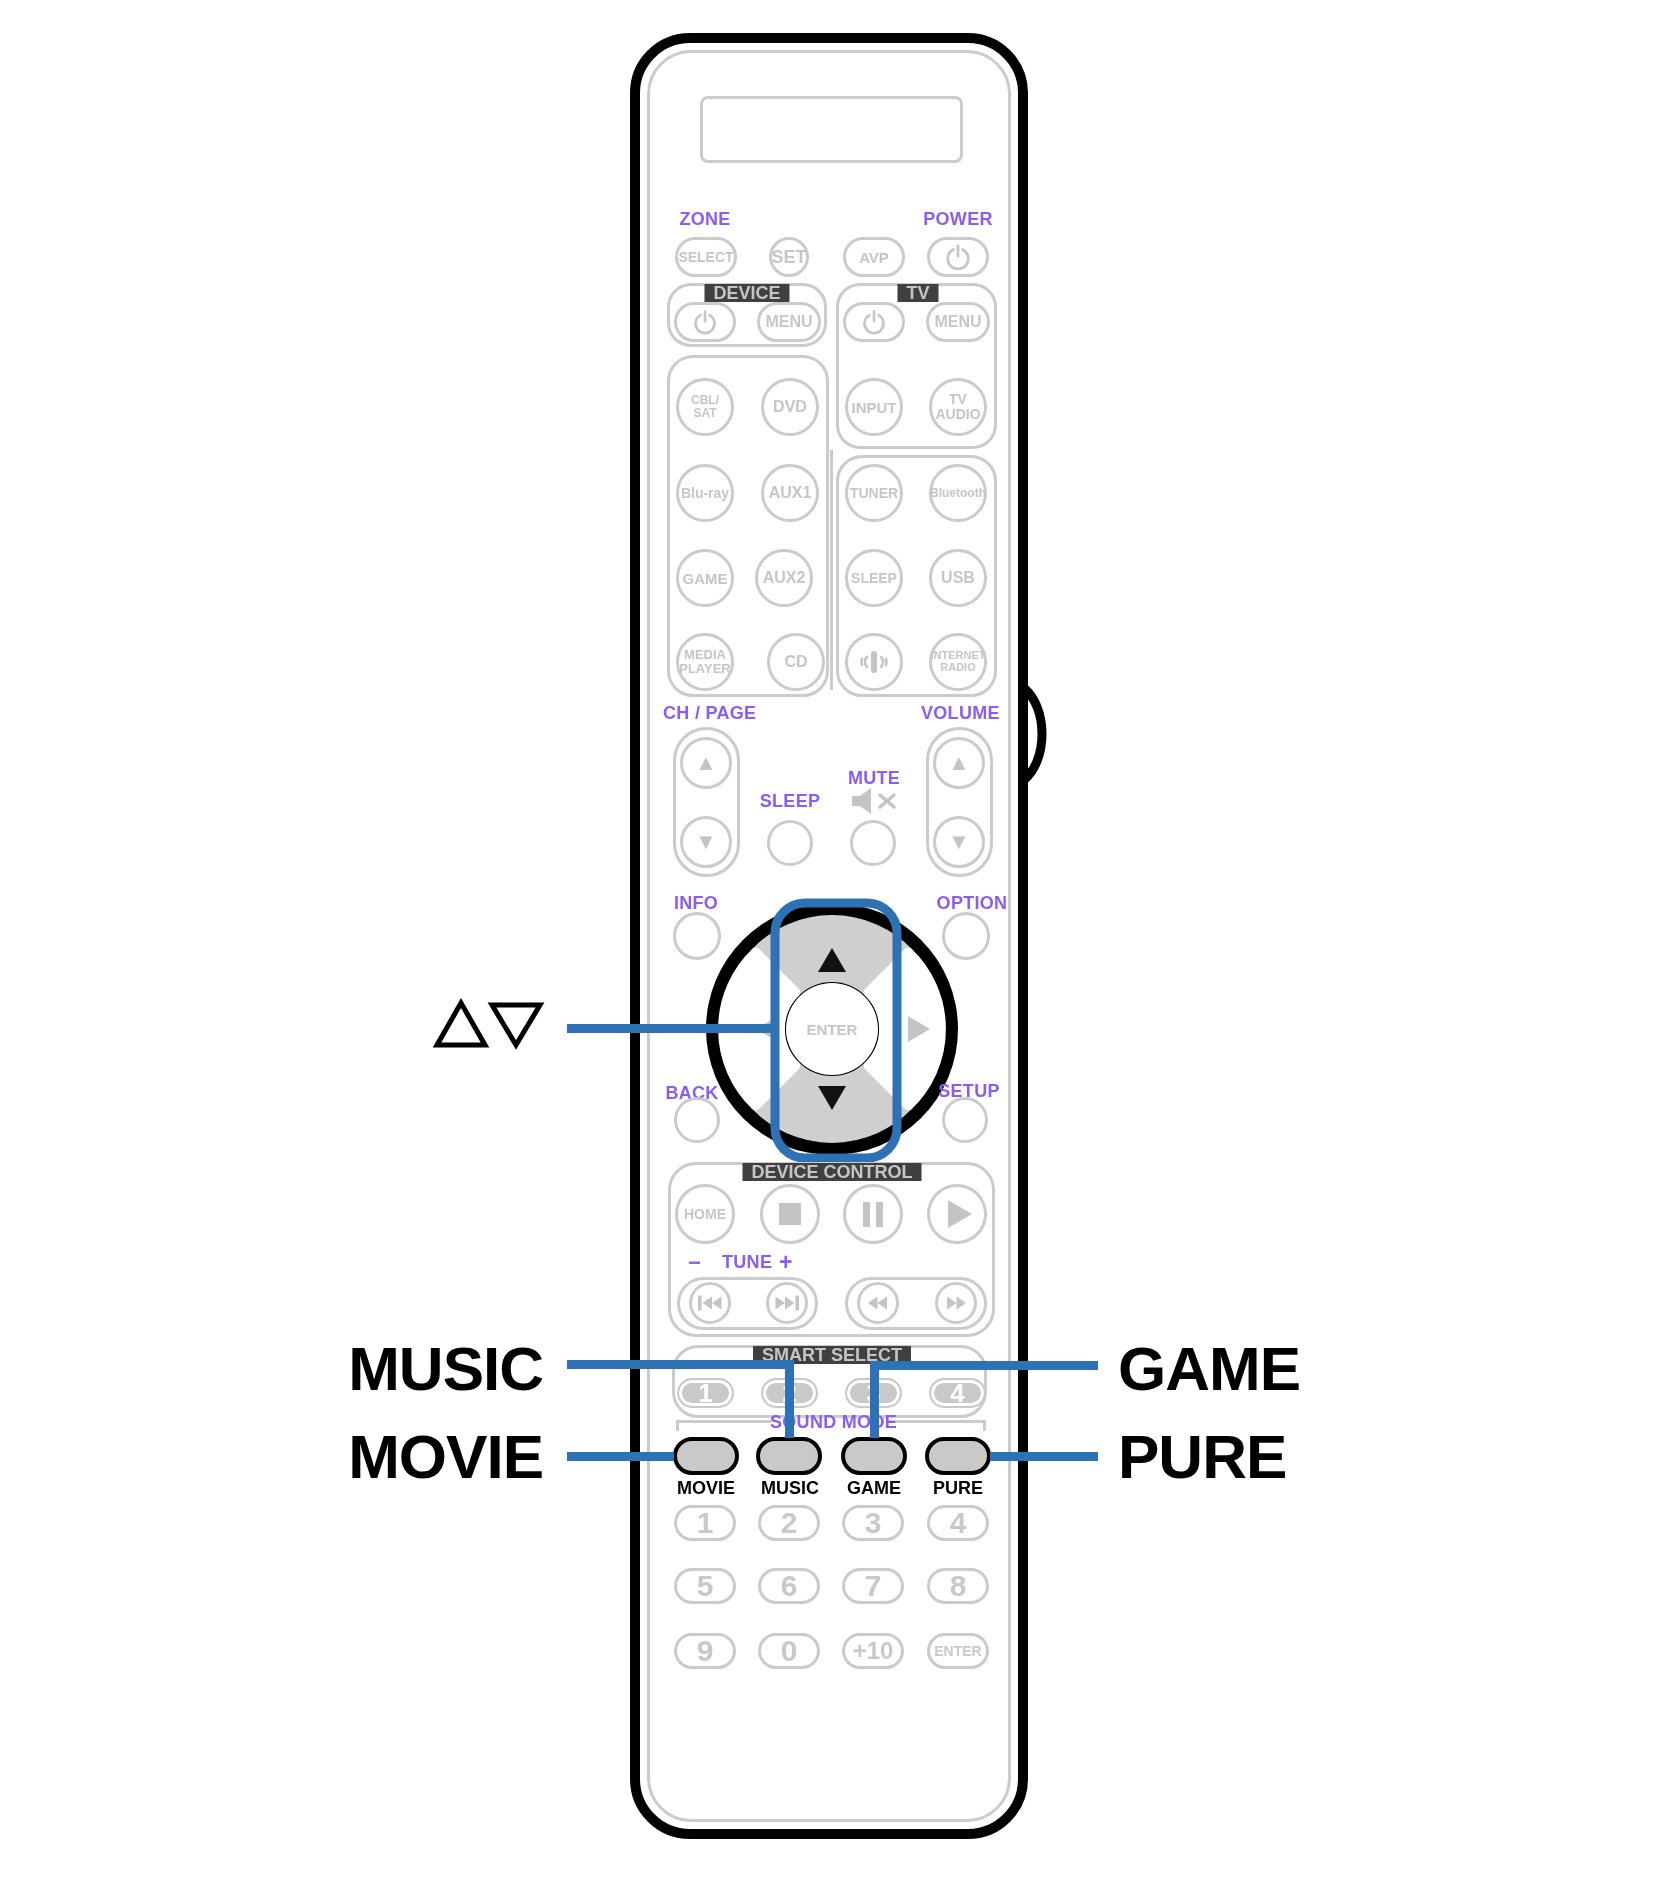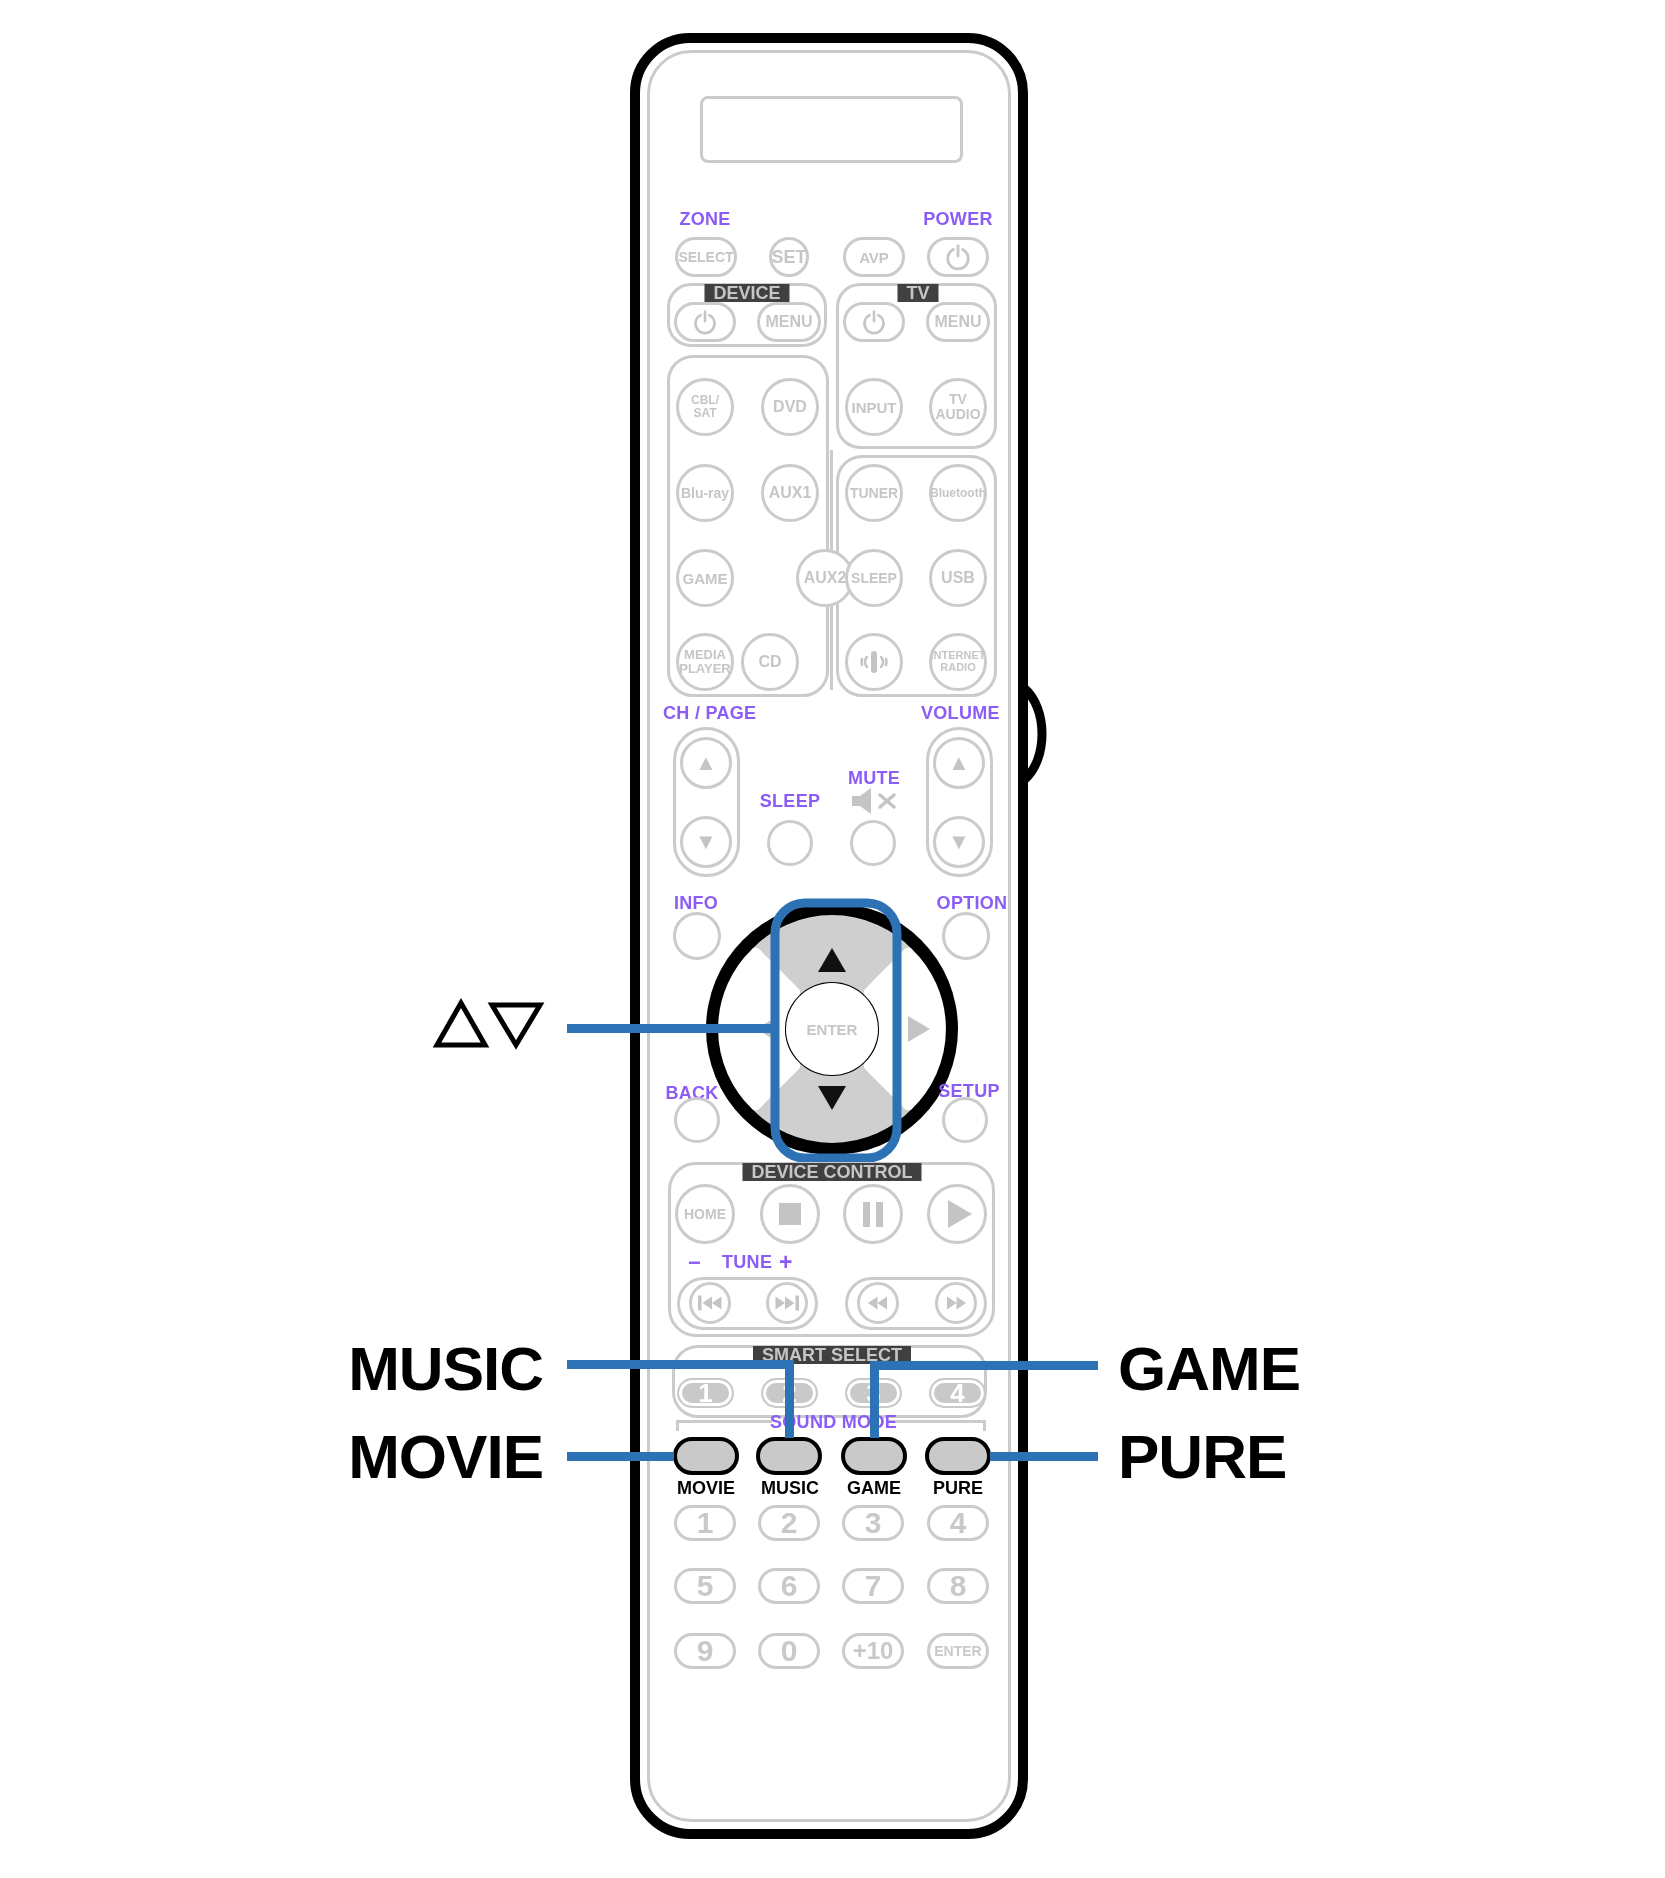--- a/index.html
+++ b/index.html
@@ -89,24 +89,24 @@
   <div class="group" style="left:667px;top:355px;width:162px;height:342px;"></div>
   <div class="group" style="left:836px;top:455px;width:161px;height:242px;"></div>
   <div class="divider" style="left:830px;top:450px;width:3px;height:240px;"></div>
 
   <div class="btn circ pre" style="left:676px;top:378px;width:58px;height:58px;font-size:12px;">CBL/
 SAT</div>
   <div class="btn circ" style="left:761px;top:378px;width:58px;height:58px;">DVD</div>
   <div class="btn circ" style="left:676px;top:464px;width:58px;height:58px;font-size:14px;">Blu-ray</div>
   <div class="btn circ" style="left:761px;top:464px;width:58px;height:58px;">AUX1</div>
   <div class="btn circ" style="left:676px;top:549px;width:58px;height:58px;font-size:15px;">GAME</div>
-  <div class="btn circ" style="left:796px;top:549px;width:58px;height:58px;">AUX2</div>
+  <div class="btn circ" style="left:755px;top:549px;width:58px;height:58px;">AUX2</div>
   <div class="btn circ pre" style="left:676px;top:633px;width:58px;height:58px;font-size:13px;">MEDIA
 PLAYER</div>
-  <div class="btn circ" style="left:741px;top:633px;width:58px;height:58px;">CD</div>
+  <div class="btn circ" style="left:767px;top:633px;width:58px;height:58px;">CD</div>
 
   <div class="btn circ" style="left:845px;top:464px;width:58px;height:58px;font-size:14px;">TUNER</div>
   <div class="btn circ" style="left:929px;top:464px;width:58px;height:58px;font-size:12px;">Bluetooth</div>
   <div class="btn circ" style="left:845px;top:549px;width:58px;height:58px;font-size:14px;">SLEEP</div>
   <div class="btn circ" style="left:929px;top:549px;width:58px;height:58px;">USB</div>
   <div class="btn circ icondiv" style="left:845px;top:633px;width:58px;height:58px;">
     <svg width="40" height="32" viewBox="0 0 40 32">
       <rect x="17" y="5" width="6" height="22" rx="3" fill="#c4c4c4"></rect>
       <path d="M13,11 A7,7 0 0 0 13,21" fill="none" stroke="#c4c4c4" stroke-width="2.5" stroke-linecap="round"></path>
       <path d="M8,13 A9,9 0 0 0 8,19" fill="none" stroke="#c4c4c4" stroke-width="2.5" stroke-linecap="round"></path>

